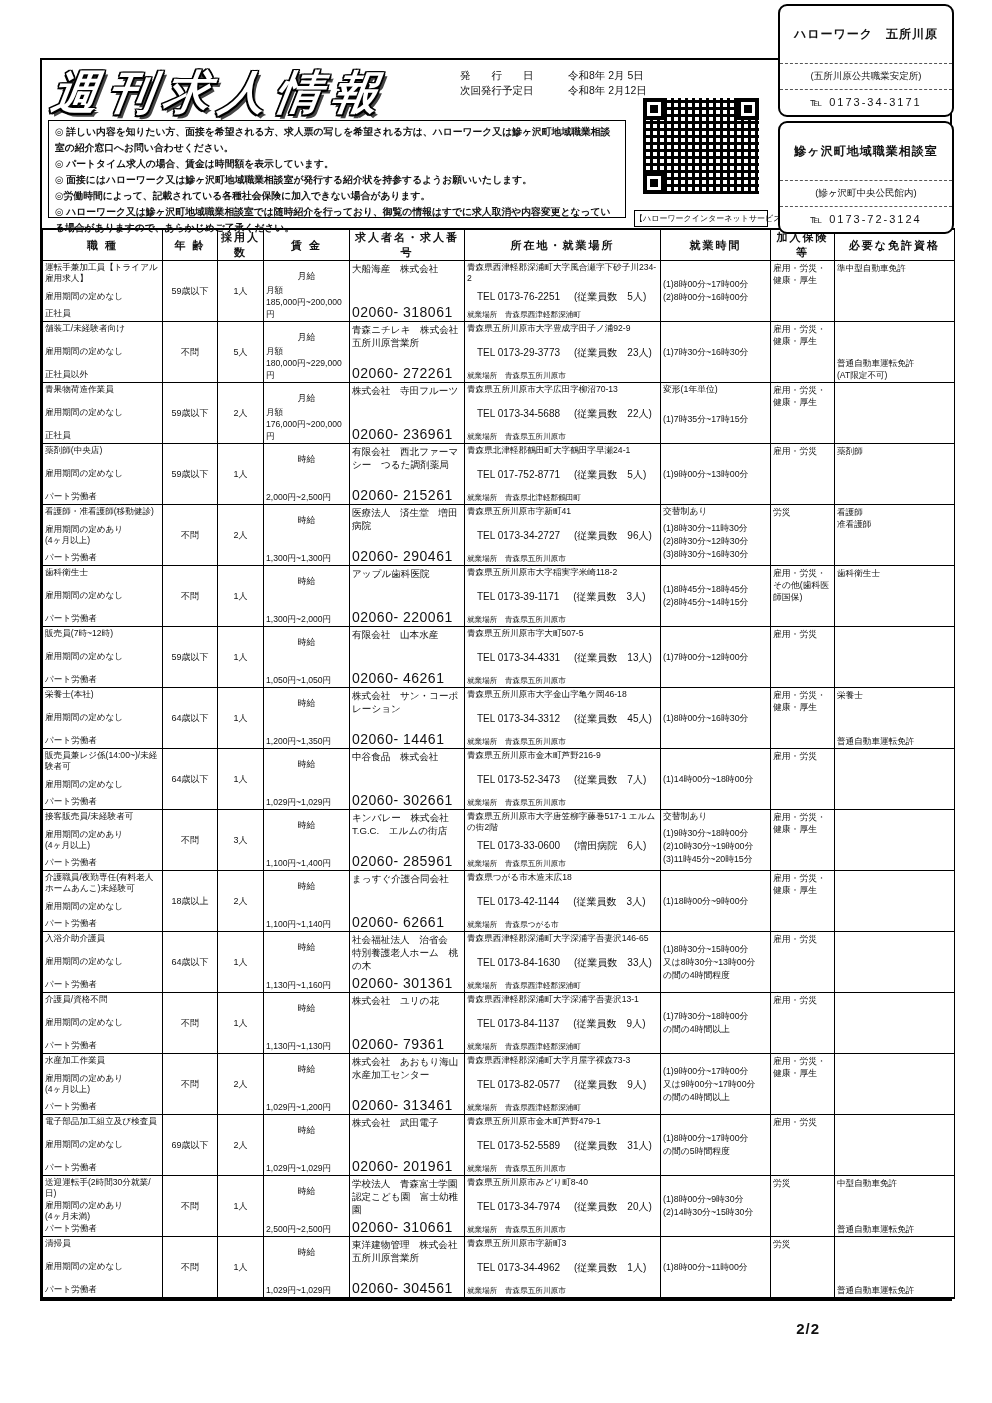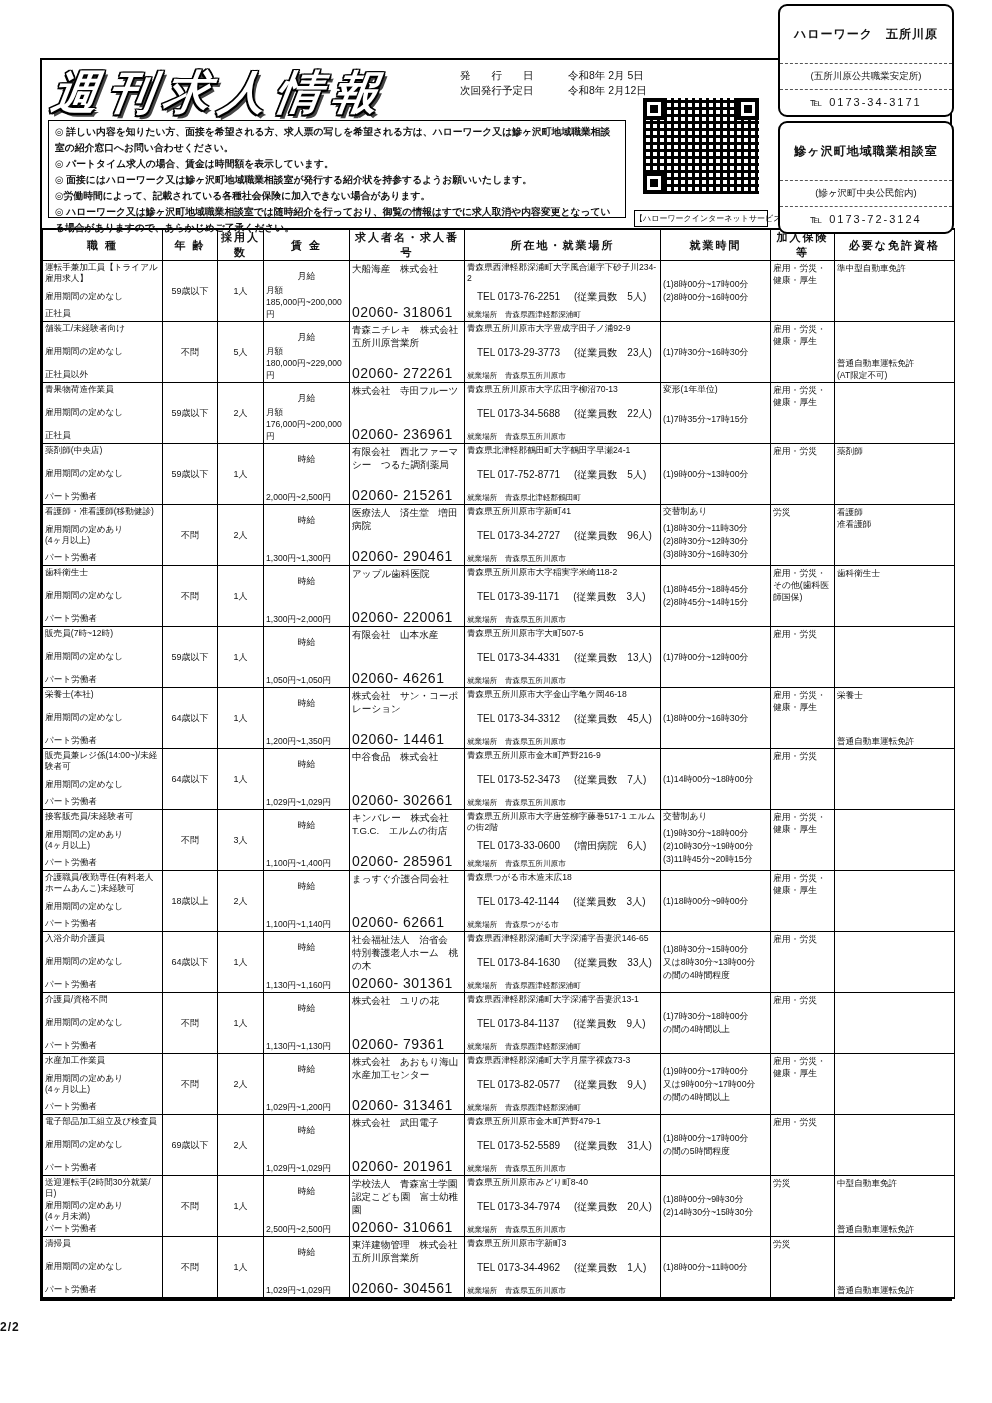--- a/index.html
+++ b/index.html
@@ -40,21 +40,21 @@
   .employer{font-size:9.6px;line-height:13px;}
   .job-no{font-size:14px;letter-spacing:.5px;}
   .addr{font-size:8.6px;line-height:11px;}
   .tel-line{font-size:10px;padding-left:10px;white-space:nowrap;}
   .tel-line .staff{margin-left:14px;}
   .workplace{font-size:7.6px;}
   .hours-note{font-size:8.8px;min-height:0;}
   .hours{margin:auto 0;font-size:8.8px;line-height:13px;}
   .insurance{font-size:8.8px;line-height:12px;}
   .lic{font-size:8.6px;line-height:12px;}
-  .footer-page{position:absolute;left:0;top:1320px;width:820px;text-align:left;font-size:12px;font-weight:bold;letter-spacing:1px;}
+  .footer-page{position:absolute;left:0;top:1320px;width:820px;text-align:right;font-size:15px;font-weight:bold;letter-spacing:1px;}
 </style>
 </head>
 <body>
 
 <div class="page">
   <div class="frame">
 
     <div class="header-area">
       <div class="logo">週刊求人情報</div>
 

